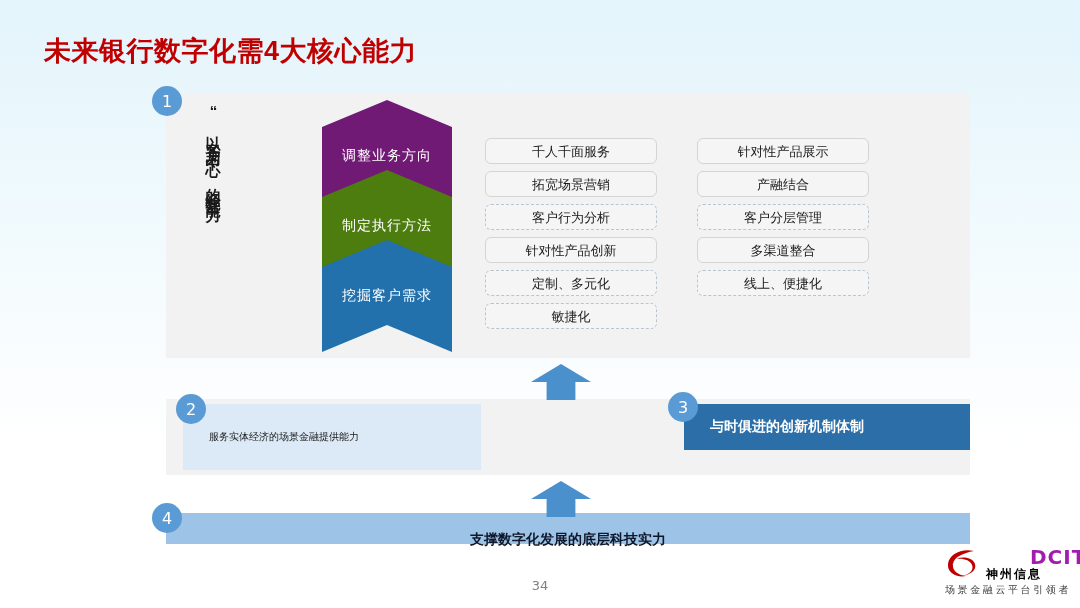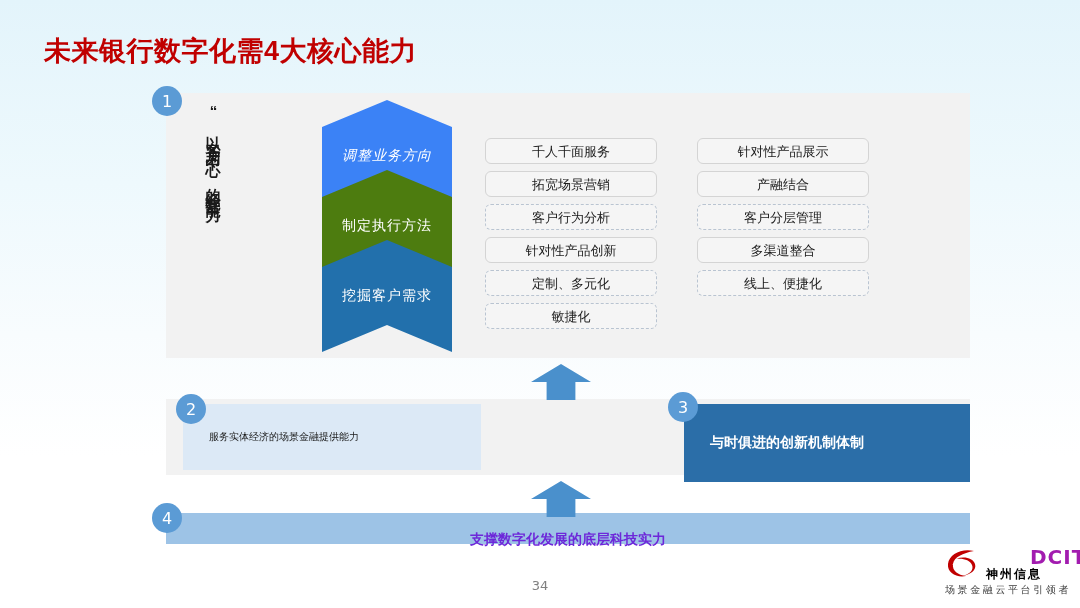--- a/index.html
+++ b/index.html
@@ -93,21 +93,21 @@
     clip-path: polygon(0% 24%, 50% 0%, 100% 24%, 100% 100%, 50% 76%, 0% 100%);
     display: flex;
     align-items: center;
     justify-content: center;
     color: #ffffff;
     font-size: 14px;
     font-weight: normal;
     letter-spacing: 1px;
     white-space: nowrap;
   }
-  .chev-1 { top: 0px;  background: #3b82f6; font-style: italic; }
+  .chev-1 { top: 0px;  background: #701a75; }
   .chev-2 { top: 70px; background: #4d7c0f; }
   .chev-3 { top: 140px; background: #2270ac; height: 112px;
             clip-path: polygon(0% 24%, 50% 0%, 100% 24%, 100% 100%, 50% 76%, 0% 100%); }
 
   
   .pill-col {
     position: absolute;
     top: 138px;
     width: 196px;
     z-index: 10;
@@ -170,21 +170,21 @@
     font-size: 10px;
     font-weight: normal;
     color: #1a1a1a;
     white-space: nowrap;
   }
   .band3 {
     position: absolute;
     left: 684px;
     top: 404px;
     width: 286px;
-    height: 78px;
+    height: 46px;
     background: #2b6ea8;
     display: flex;
     align-items: center;
     z-index: 8;
   }
   .band3 span {
     padding-left: 26px;
     font-size: 14px;
     font-weight: bold;
     color: #ffffff;
@@ -200,21 +200,21 @@
     height: 31px;
     background: #9dc3e6;
     display: flex;
     align-items: center;
     justify-content: center;
     z-index: 8;
   }
   .band4 span {
     font-size: 14px;
     font-weight: bold;
-    color: #6d28d9;
+    color: #0f172a;
     white-space: nowrap;
     margin-top: 22px;
   }
 
   
   .page-number {
     position: absolute;
     left: 0;
     right: 0;
     top: 578px;

